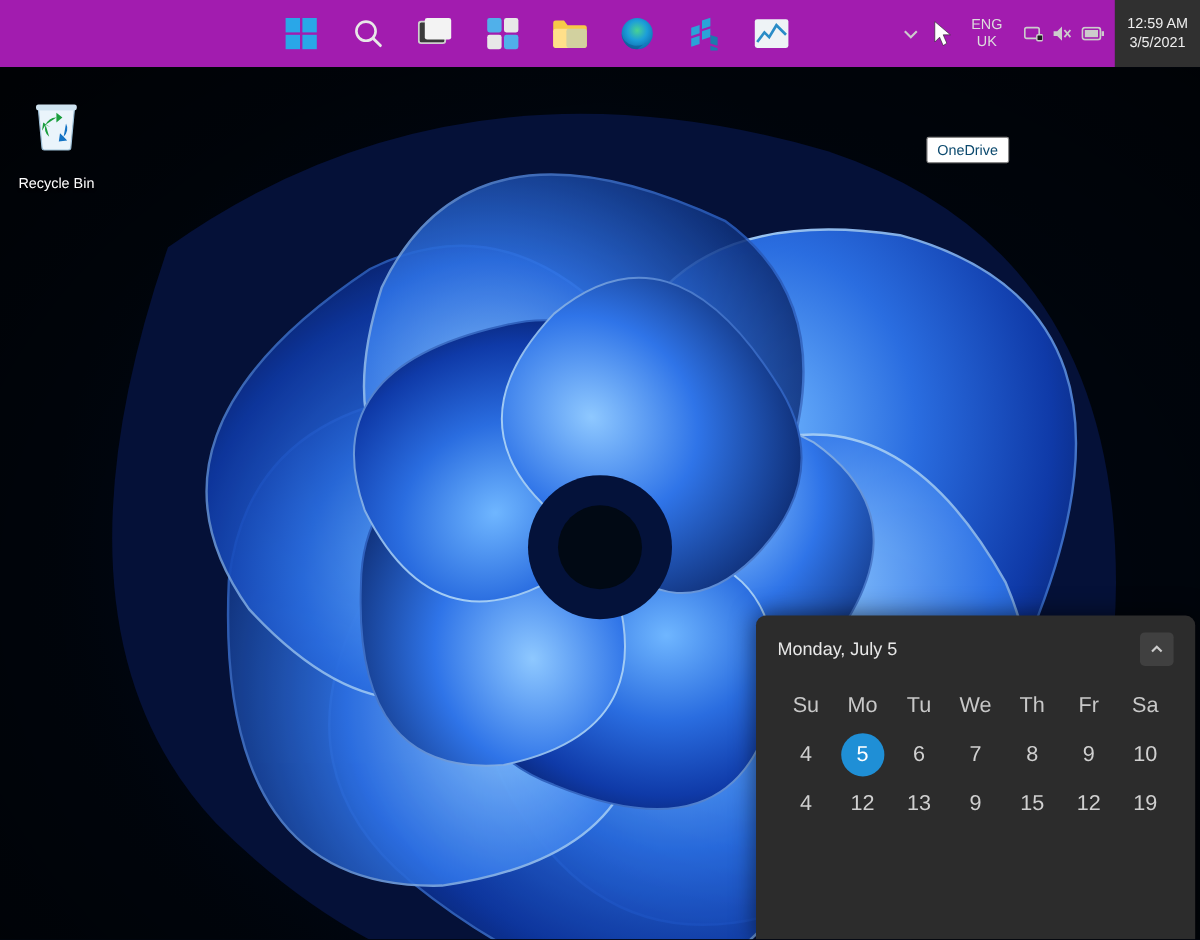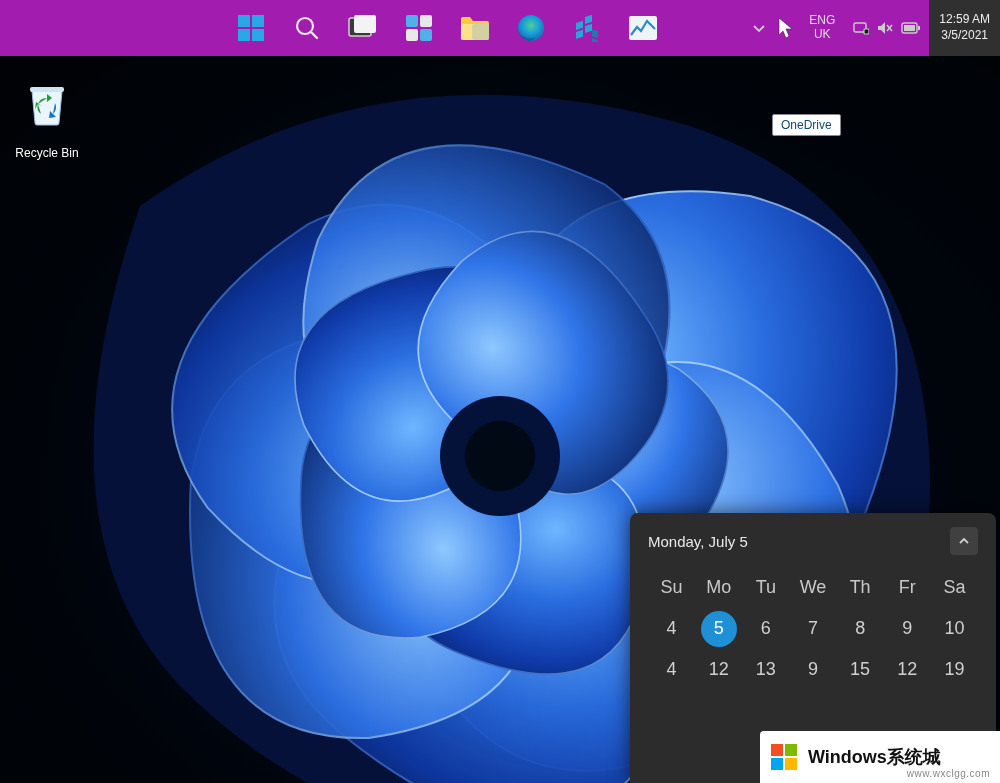--- a/index.html
+++ b/index.html
@@ -345,24 +345,14 @@
         <div class="day"><span>4</span></div>
         <div class="day"><span>12</span></div>
         <div class="day"><span>13</span></div>
         <div class="day"><span>9</span></div>
         <div class="day"><span>15</span></div>
         <div class="day"><span>12</span></div>
         <div class="day"><span>19</span></div>
       </div>
   </div>
 
-  <div class="watermark-badge">
-    <svg width="30" height="30" viewBox="0 0 30 30">
-      <rect x="1" y="2" width="12" height="12" fill="#f25022"></rect>
-      <rect x="15" y="2" width="12" height="12" fill="#7fba00"></rect>
-      <rect x="1" y="16" width="12" height="12" fill="#00a4ef"></rect>
-      <rect x="15" y="16" width="12" height="12" fill="#ffb900"></rect>
-    </svg>
-    <span class="txt1">Windows系统城</span>
-    <span class="sub">www.wxclgg.com</span>
-  </div>
 
 </div>
 
 </body></html>

